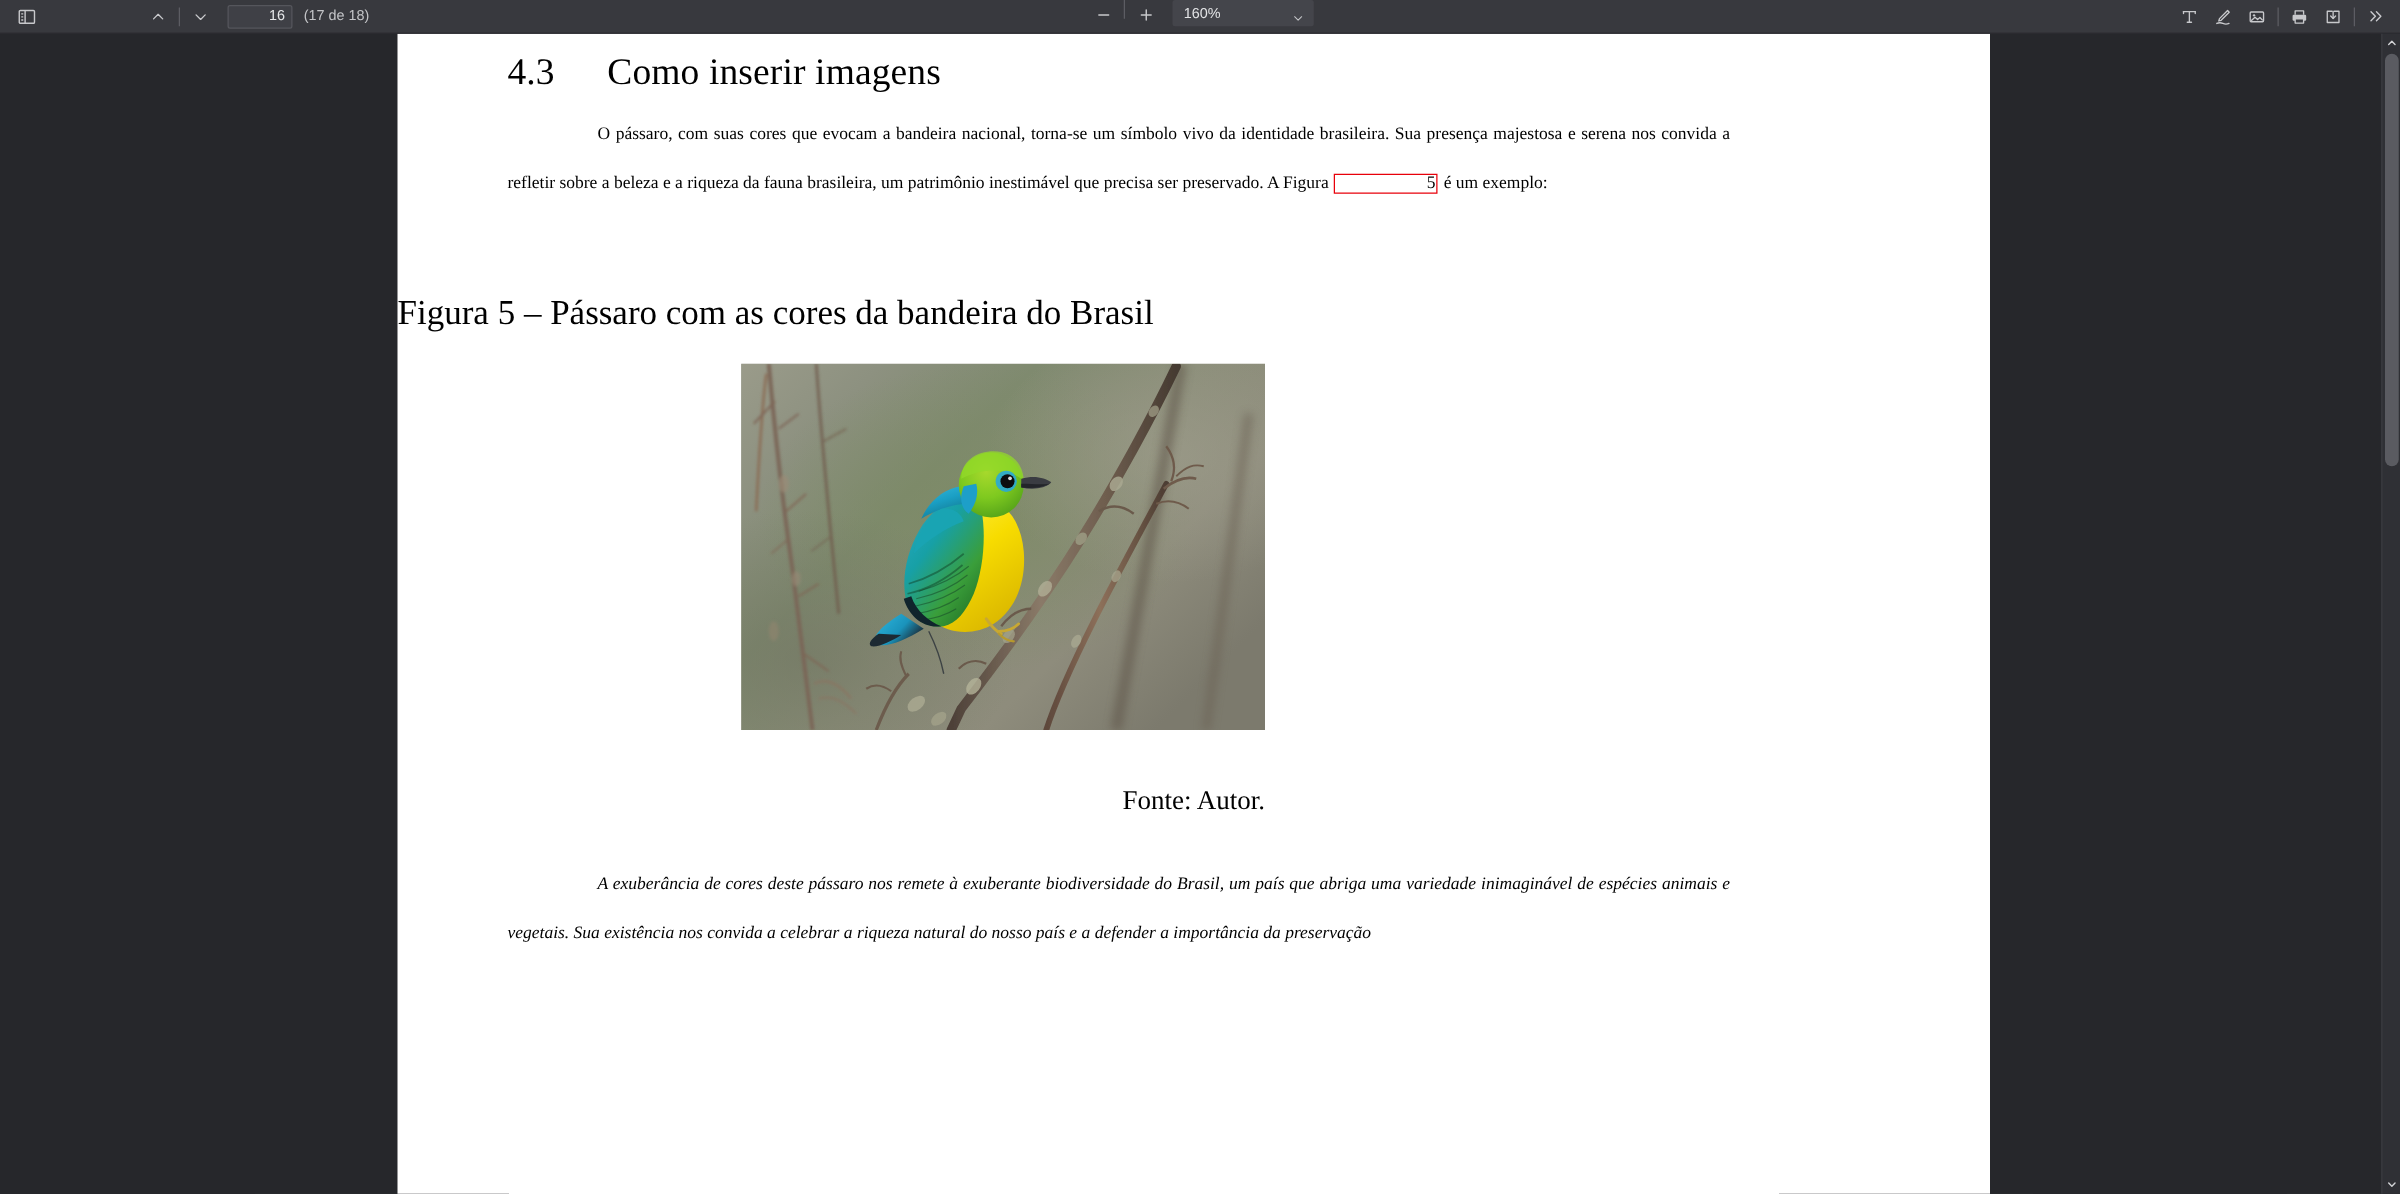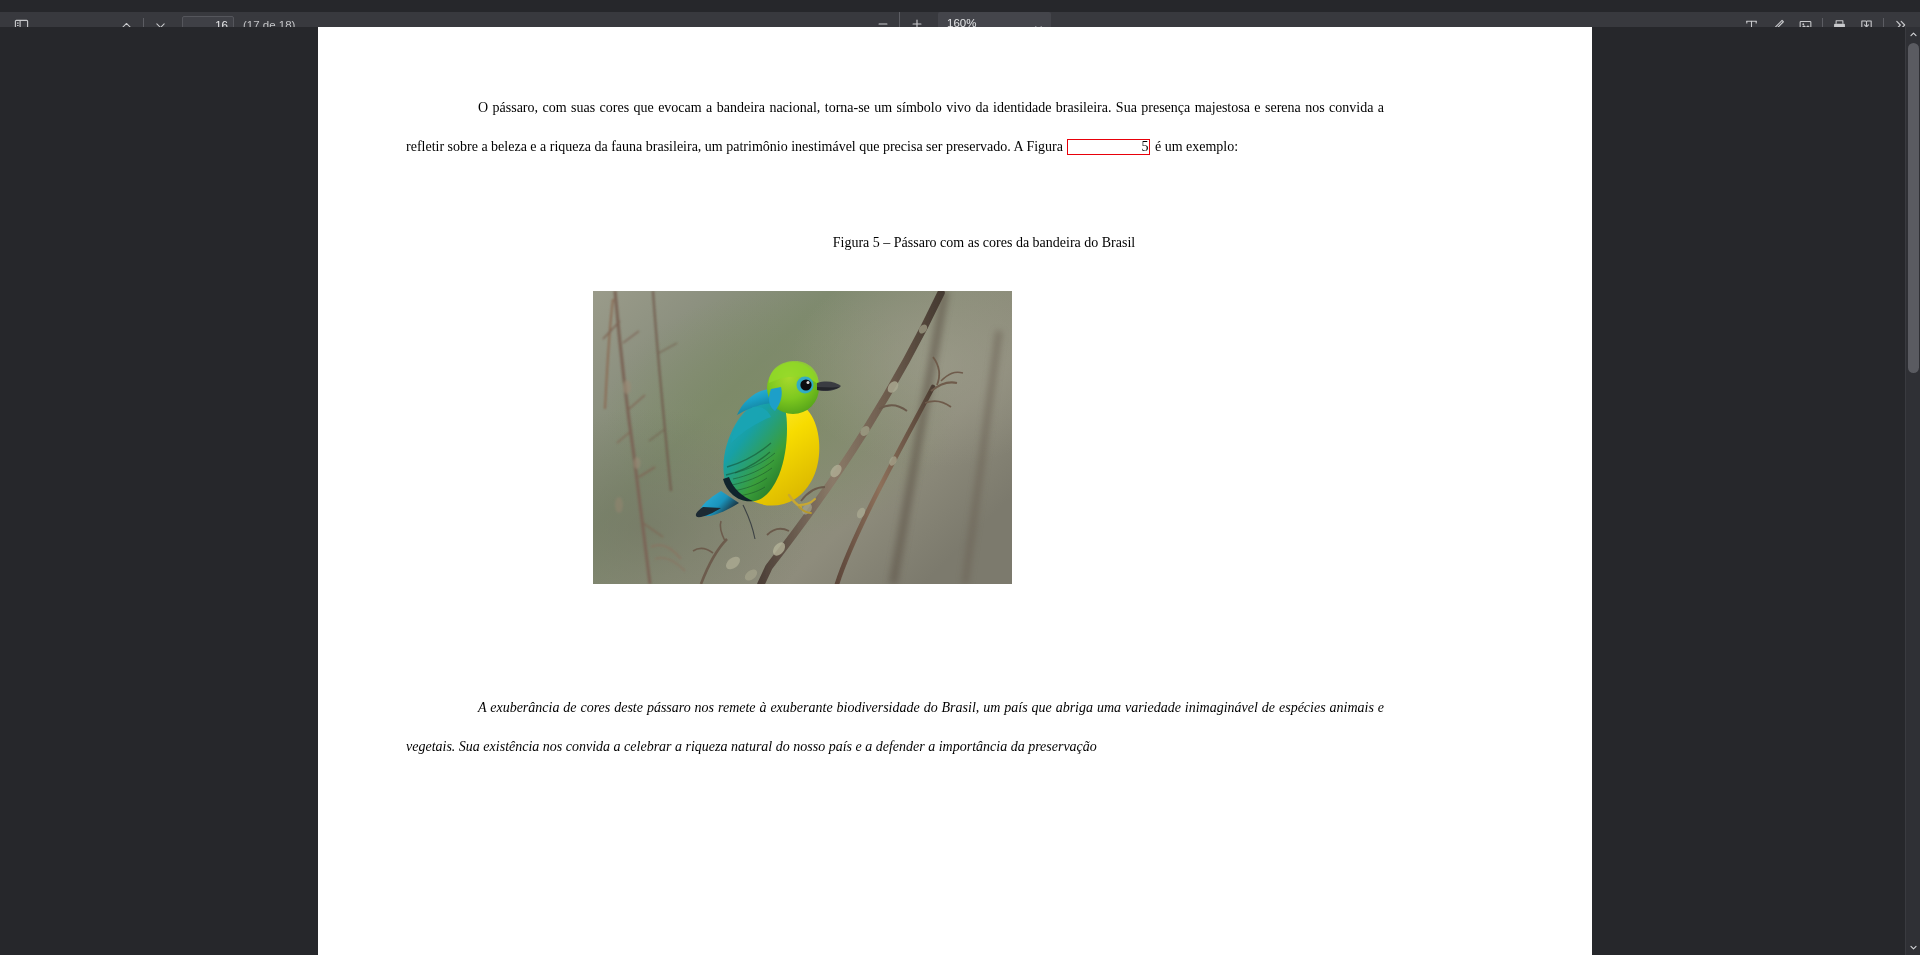--- a/index.html
+++ b/index.html
@@ -13,21 +13,20 @@
   }
 
   
   #toolbar {
     position: absolute; top: 0; left: 0;
     width: 1920px; height: 27px;
     background: #38393e;
     border-bottom: 1px solid #2c2d31;
     display: flex; align-items: center;
     user-select: none;
-    margin-top: 12px;
   }
   .tb-left  { display:flex; align-items:center; height:100%; padding-left:8px; }
   .tb-mid   { position:absolute; left:50%; transform:translateX(-50%);
               display:flex; height:100%; }
   .tb-right { position:absolute; right:6px; display:flex; align-items:center; height:100%; }
 
   .tb-btn {
     width: 27px; height: 23px;
     display:flex; align-items:center; justify-content:center;
     color:#c8c9cc; cursor:pointer; border-radius:2px;
@@ -110,21 +109,21 @@
   .ref-link {
     border: 1px solid #e8000a;
     padding: 0 1px;
     margin: 0 1px;
     line-height: 1;
     display: inline-block;
   }
 
   #figure-caption {
     position:absolute; top:208px; left:0; width:100%;
-    text-align:center; font-size:14px;margin-left:29px;
+    text-align:left; font-size:28px;
   }
   #figure-source {
     position:absolute; top:601px; left:0; width:100%;
     text-align:center; font-size:21.6px;
   }
 
   
   #figure-image {
     position:absolute;
     left: 275px; top: 264px;
@@ -258,20 +257,23 @@
       </svg>
     </div>
   </div>
 </div>
 
 <div id="viewer">
 
   <div id="page">
     <div class="doc">
 
+      <div id="heading">
+        <span class="h-num">4.3</span><span>Como inserir imagens</span>
+      </div>
 
       <div class="para" id="para-1">
         <span>O pássaro, com suas cores que evocam a bandeira nacional, torna-se um símbolo vivo da identidade brasileira. Sua presença majestosa e serena nos convida a refletir sobre a beleza e a riqueza da fauna brasileira, um patrimônio inestimável que precisa ser preservado. A Figura </span><span class="ref-link">5</span><span> é um exemplo:</span>
       </div>
 
       <div id="figure-caption">Figura 5 – Pássaro com as cores da bandeira do Brasil</div>
 
       <div id="figure-image">
         <svg viewBox="0 0 419 293" preserveAspectRatio="none" role="img">
           <defs>
@@ -457,20 +459,21 @@
 
             <path d="M196 204 C200 210 204 214 208 216" stroke="#c8a832" stroke-width="2.4" fill="none" stroke-linecap="round"></path>
             <path d="M206 214 C212 214 218 212 222 208" stroke="#c8a832" stroke-width="2" fill="none" stroke-linecap="round"></path>
             <path d="M206 216 C210 220 214 222 218 222" stroke="#b79a2d" stroke-width="1.8" fill="none" stroke-linecap="round"></path>
 
             <path d="M150 214 C156 226 160 238 162 248" stroke="#2a3138" stroke-width="1.1" fill="none" opacity="0.8"></path>
           </g>
         </svg>
       </div>
 
+      <div id="figure-source">Fonte: Autor.</div>
 
       <div class="para" id="para-2">A exuberância de cores deste pássaro nos remete à exuberante biodiversidade do Brasil, um país que abriga uma variedade inimaginável de espécies animais e vegetais. Sua existência nos convida a celebrar a riqueza natural do nosso país e a defender a importância da preservação</div>
 
     </div>
   </div>
 </div>
 
 <div id="scrollbar">
   <div id="scroll-up-arrow">
     <svg width="9" height="9" viewBox="0 0 16 16" fill="none" stroke="#d2d3d6" stroke-width="2" stroke-linecap="round" stroke-linejoin="round">

